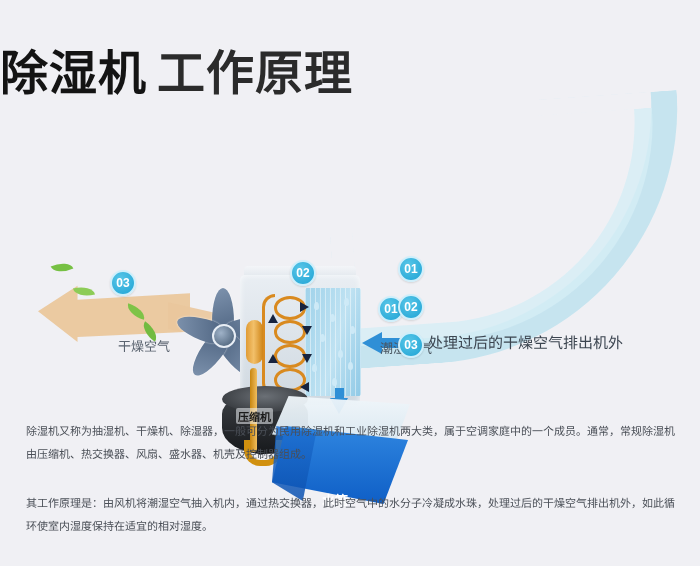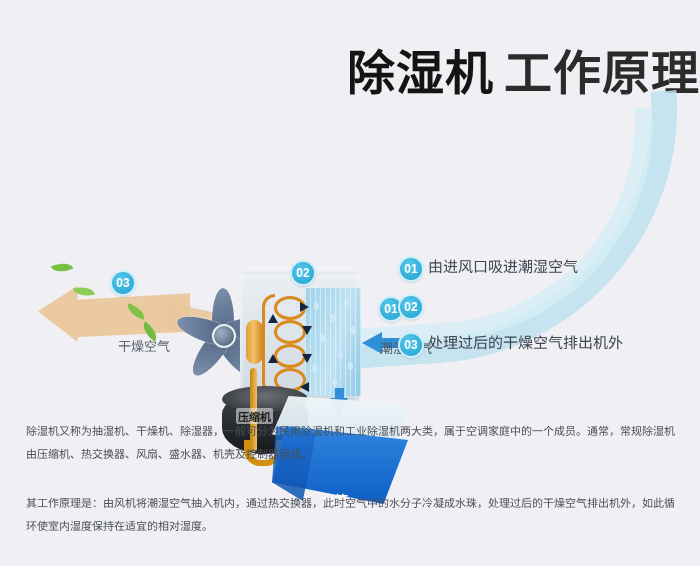--- a/index.html
+++ b/index.html
@@ -8,21 +8,21 @@
     background:#f0f0f4;
     font-family:"Liberation Sans","DejaVu Sans",sans-serif;
     overflow:hidden;
     position:relative;
   }
   .page{position:relative;width:700px;height:566px;}
 
   
   .title{
     position:absolute;left:0;top:34px;width:700px;
-    text-align:right;
+    text-align:left;
     font-size:48px;font-weight:bold;
     color:#1c1c1c;
     letter-spacing:1px;
     white-space:nowrap;
   }
   .title .t-main{color:#141414;}
   .title .t-sub{color:#2b2b2b;margin-left:10px;}
 
   
   .stage{position:absolute;left:0;top:110px;width:700px;height:290px;}
@@ -298,21 +298,20 @@
 
     <div class="lbl lbl-dry">干燥空气</div>
     <div class="lbl lbl-humid">潮湿空气</div>
     <div class="lbl lbl-comp">压缩机</div>
     <div class="lbl lbl-tank">水箱</div>
   </div>
 
   <div class="legend">
     <div class="legend-row">
       <div class="badge">01</div>
-      <div class="ltxt">由进风口吸进潮湿空气</div>
     </div>
     <div class="legend-row">
       <div class="badge">02</div>
     </div>
     <div class="legend-row">
       <div class="badge">03</div>
       <div class="ltxt">处理过后的干燥空气排出机外</div>
     </div>
   </div>
 

